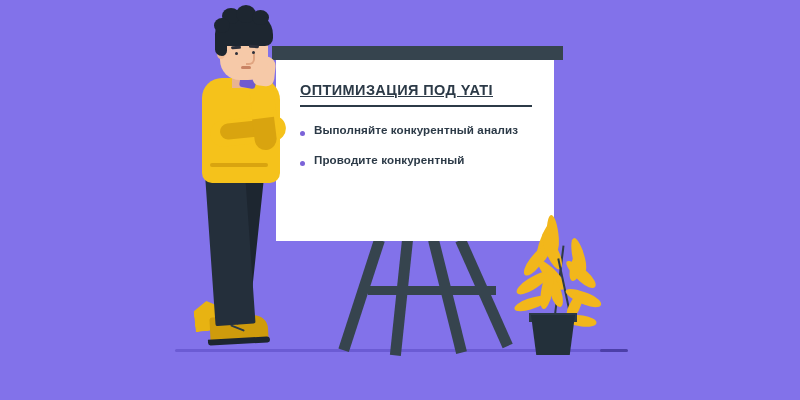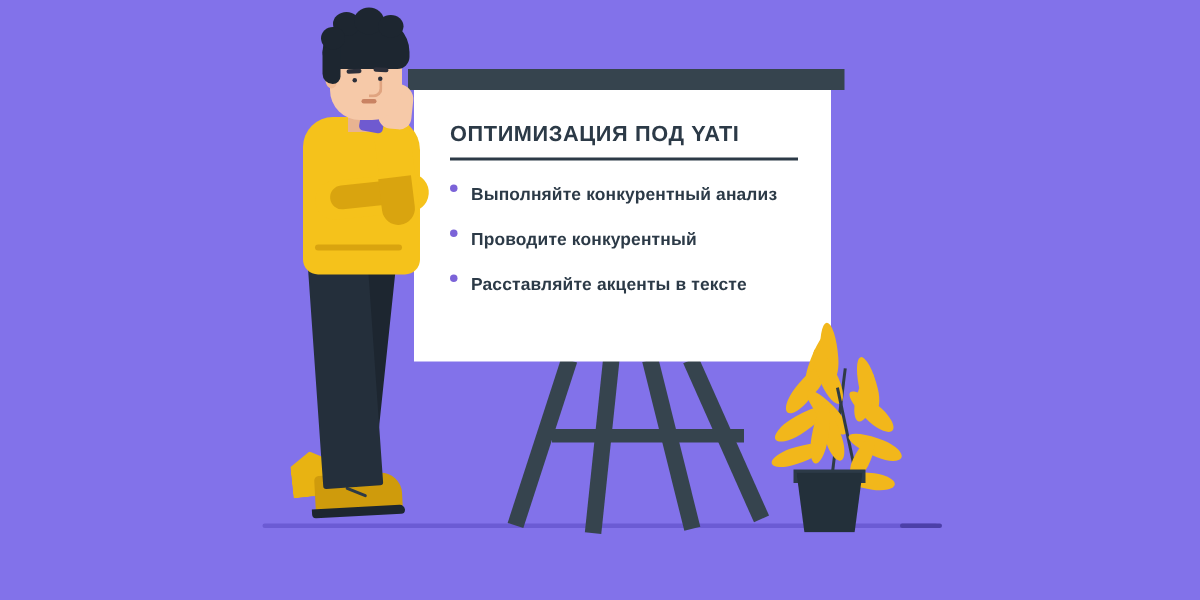--- a/index.html
+++ b/index.html
@@ -79,36 +79,37 @@
     left: 300px;
     top: 82px;
     width: 240px;
   }
   .board-title {
     font-size: 14.5px;
     font-weight: bold;
     color: #2c3a47;
     letter-spacing: 0.4px;
     white-space: nowrap;
+    text-decoration: underline;
   }
   .title-rule {
     margin-top: 7px;
     width: 232px;
     height: 2px;
     background: #2c3a47;
   }
   .bullet-list {
     margin: 0;
     padding: 0;
     list-style: none;
     margin-top: 16px;
   }
   .bullet-list li {
     display: flex;
-    align-items: flex-start;
+    align-items: flex-end;
     margin-bottom: 17px;
     white-space: nowrap;
   }
   .dot {
     width: 5px;
     height: 5px;
     border-radius: 50%;
     background: #7b63d8;
     margin-right: 9px;
     flex: 0 0 auto;
@@ -369,24 +370,20 @@
     <div class="title-rule"></div>
 
     <ul class="bullet-list">
       <li>
         <span class="dot"></span>
         <span class="bullet-text">Выполняйте конкурентный анализ</span>
       </li>
       <li>
         <span class="dot"></span>
         <span class="bullet-text">Проводите конкурентный</span>
-      </li>
-      <li>
-        <span class="dot"></span>
-        <span class="bullet-text">Расставляйте акценты в тексте</span>
       </li>
     </ul>
   </div>
 
   <div class="plant-wrap">
 
     <div class="stem" style="left:48px; top:40px; height:78px; transform:rotate(7deg);"></div>
     <div class="frond" style="left:28px; top:14px; width:13px; height:44px; transform:rotate(18deg);"></div>
     <div class="frond" style="left:43px; top:10px; width:12px; height:40px; transform:rotate(-4deg);"></div>
     <div class="frond" style="left:14px; top:30px; width:12px; height:40px; transform:rotate(38deg);"></div>

